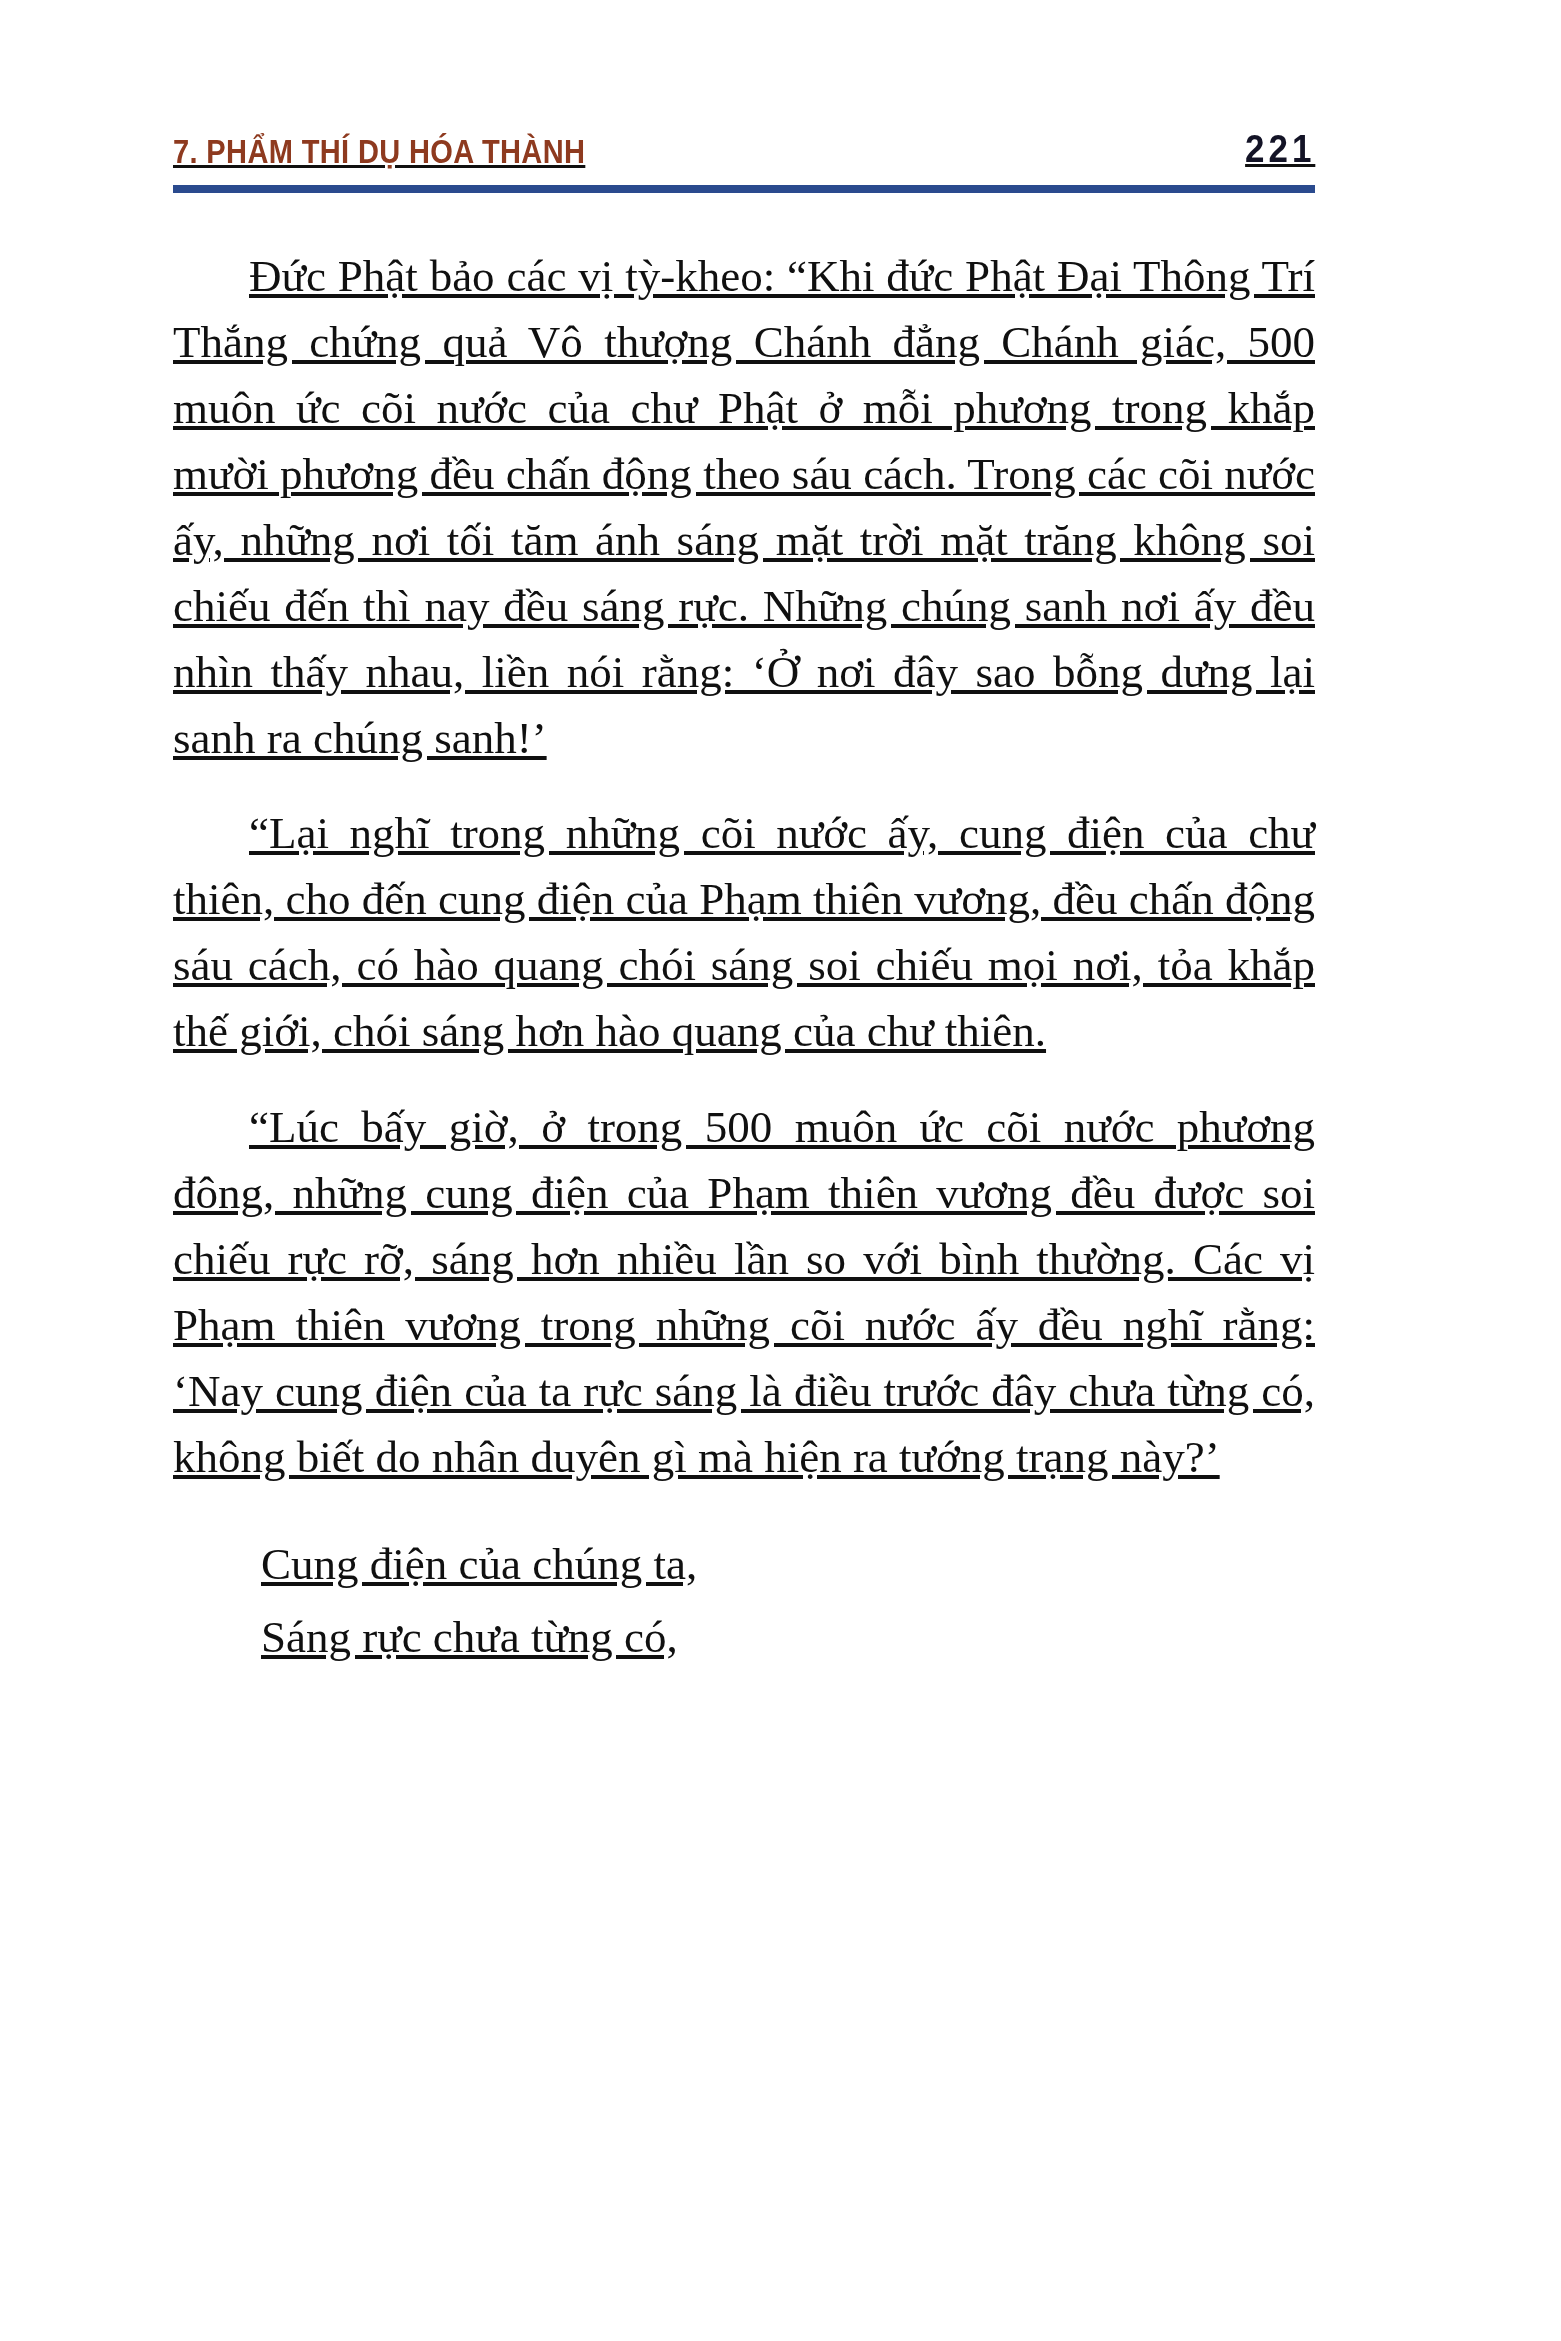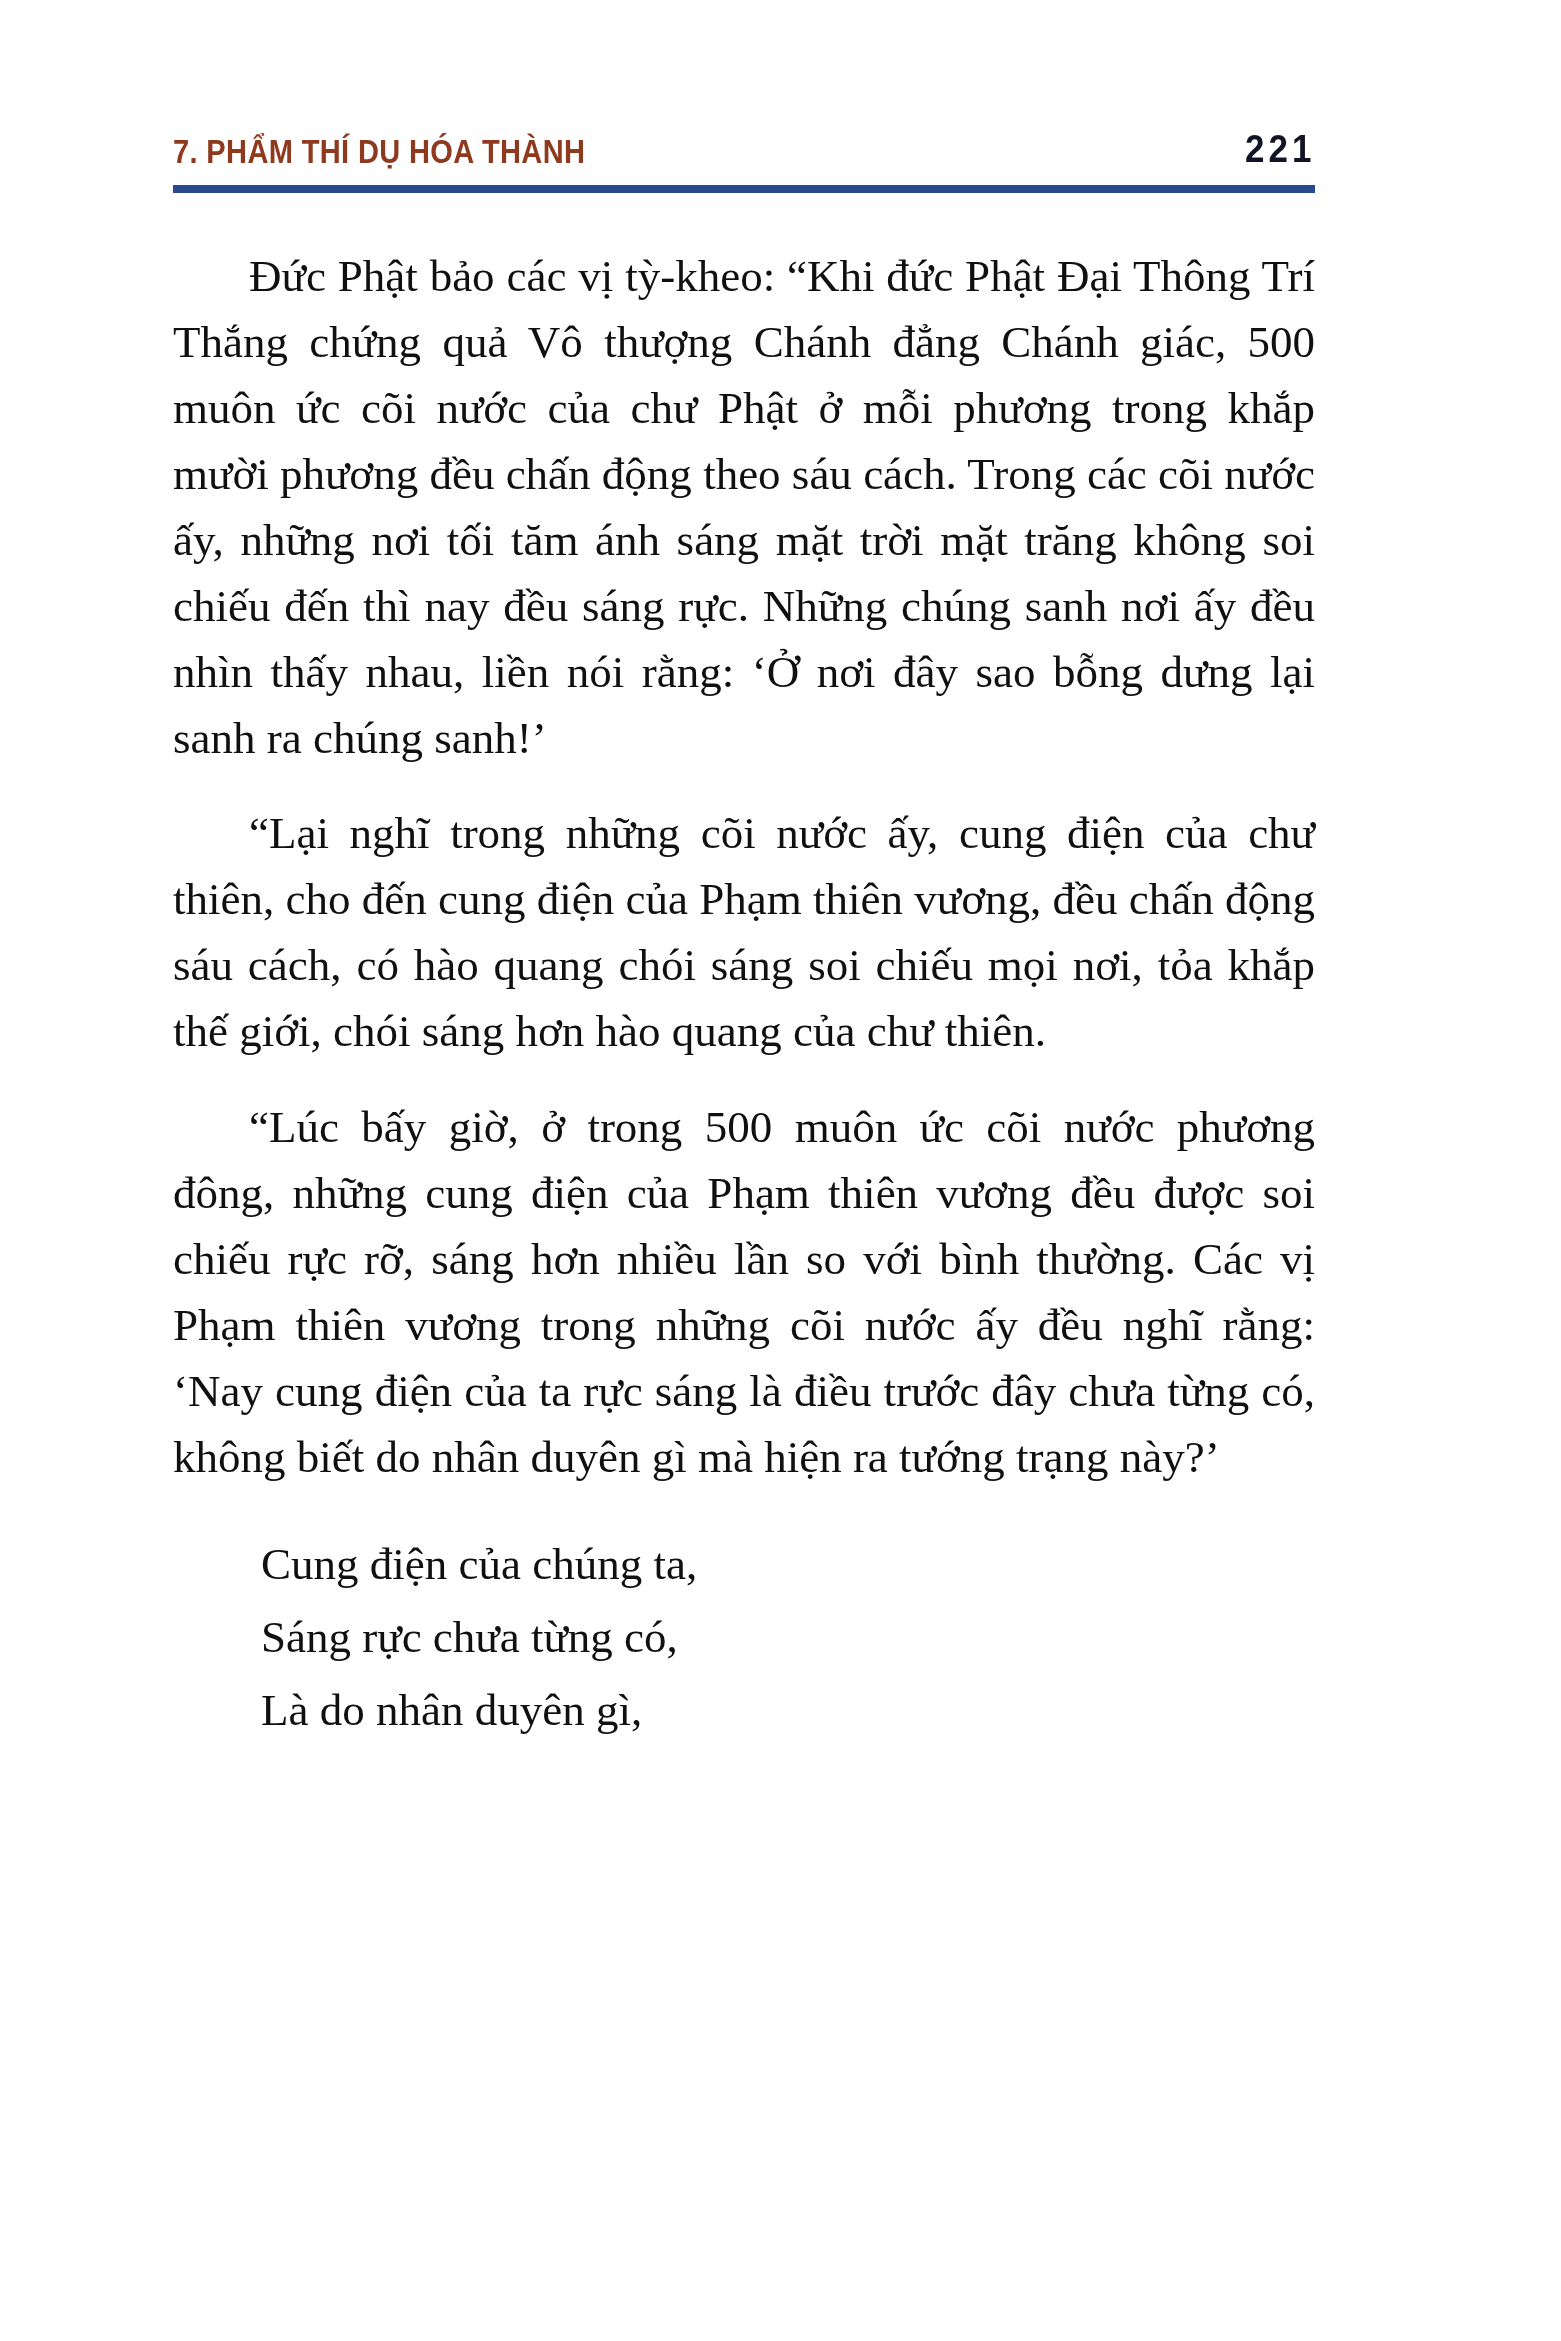--- a/index.html
+++ b/index.html
@@ -10,20 +10,21 @@
   .page {
     position: relative;
     width: 1488px;
     height: 2342px;
     background: #ffffff;
     overflow: hidden;
     font-family: "Liberation Serif", "DejaVu Serif", serif;
     color: #101010;
     box-sizing: border-box;
     padding: 0 173px;
+    text-decoration: underline;
   }
   .header {
     display: flex;
     align-items: flex-end;
     justify-content: space-between;
     padding-top: 128px;
   }
   .chapter-title {
     font-family: "Liberation Sans", "DejaVu Sans", sans-serif;
     font-weight: 700;
@@ -80,18 +81,17 @@
   <div class="header-rule"></div>
 
   <div class="body-text">
     <p>Đức Phật bảo các vị tỳ-kheo: “Khi đức Phật Đại Thông Trí Thắng chứng quả Vô thượng Chánh đẳng Chánh giác, 500 muôn ức cõi nước của chư Phật ở mỗi phương trong khắp mười phương đều chấn động theo sáu cách. Trong các cõi nước ấy, những nơi tối tăm ánh sáng mặt trời mặt trăng không soi chiếu đến thì nay đều sáng rực. Những chúng sanh nơi ấy đều nhìn thấy nhau, liền nói rằng: ‘Ở nơi đây sao bỗng dưng lại sanh ra chúng sanh!’</p>
     <p>“Lại nghĩ trong những cõi nước ấy, cung điện của chư thiên, cho đến cung điện của Phạm thiên vương, đều chấn động sáu cách, có hào quang chói sáng soi chiếu mọi nơi, tỏa khắp thế giới, chói sáng hơn hào quang của chư thiên.</p>
     <p>“Lúc bấy giờ, ở trong 500 muôn ức cõi nước phương đông, những cung điện của Phạm thiên vương đều được soi chiếu rực rỡ, sáng hơn nhiều lần so với bình thường. Các vị Phạm thiên vương trong những cõi nước ấy đều nghĩ rằng: ‘Nay cung điện của ta rực sáng là điều trước đây chưa từng có, không biết do nhân duyên gì mà hiện ra tướng trạng này?’</p>
 
     <div class="verse">
       <div>Cung điện của chúng ta,</div>
       <div>Sáng rực chưa từng có,</div>
-      <div>Là do nhân duyên gì,</div>
     </div>
   </div>
 
 </div>
 
 
 </body></html>

